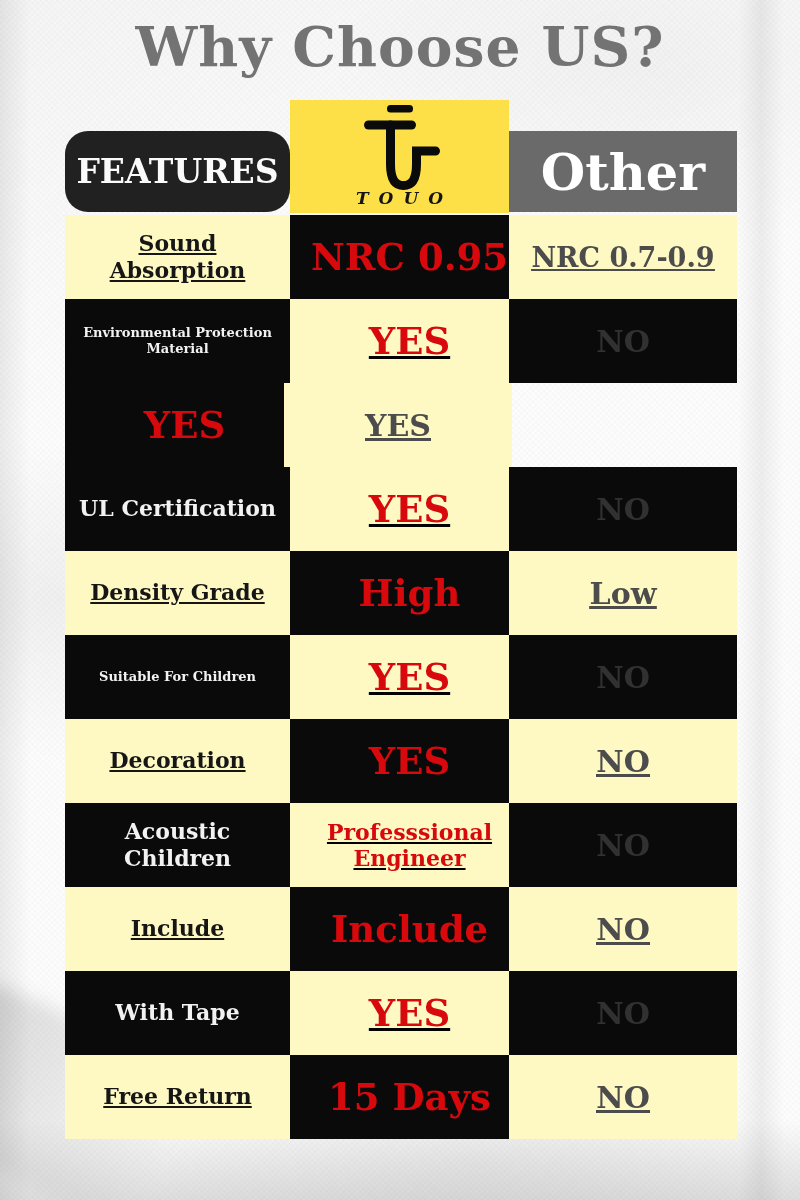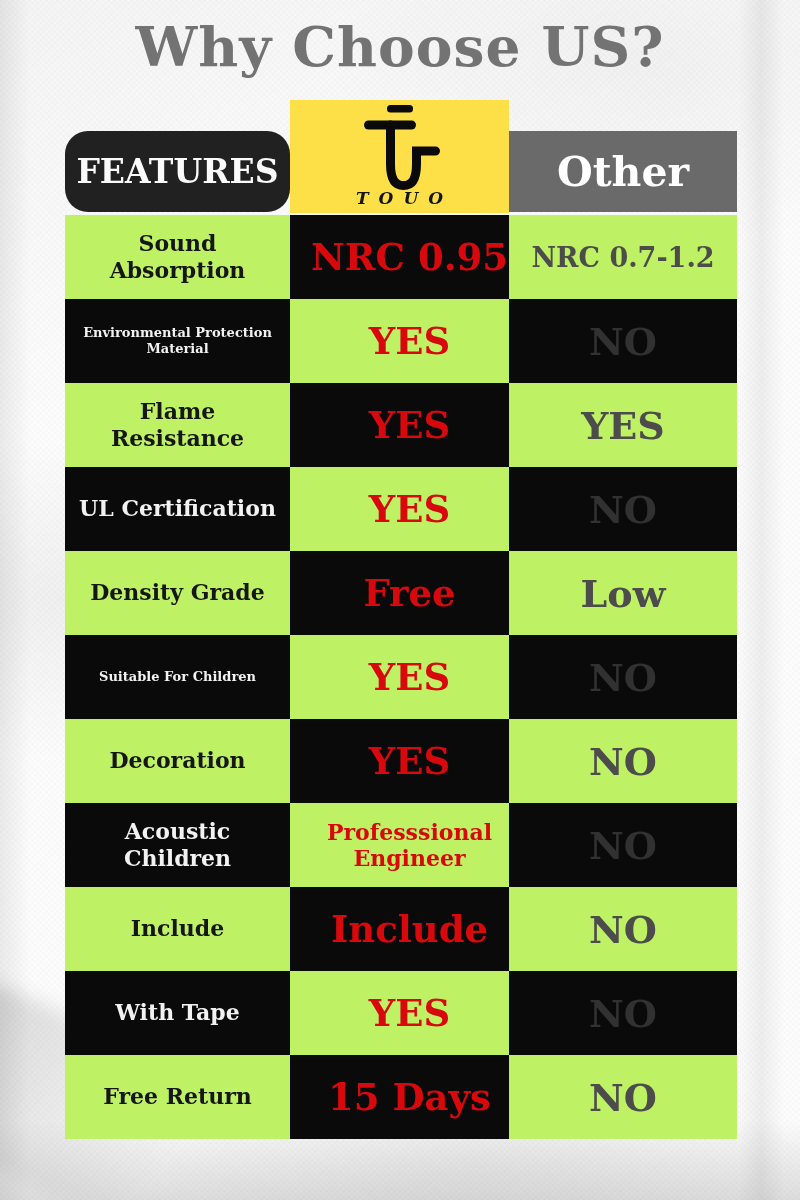--- a/index.html
+++ b/index.html
@@ -32,42 +32,42 @@
   }
 
   .table-wrap{position:absolute;left:65px;top:100px;width:672px;height:1040px;}
 
   .hcell{position:absolute;display:flex;align-items:center;justify-content:center;}
   .h-features{left:0;top:31px;width:225px;height:81px;background:#212121;
     color:#fafafa;font-size:33px;font-weight:700;border-radius:23px;}
   .h-brand{left:225px;top:0;width:219px;height:113px;background:#fde047;
     flex-direction:column;justify-content:flex-start;}
   .h-other{left:444px;top:31px;width:228px;height:81px;background:#6a6a6a;
-    color:#ffffff;font-size:41px;font-weight:700;}
+    color:#ffffff;font-size:51px;font-weight:700;}
 
   .brand-wordmark{
     font-style:italic;font-weight:700;font-size:17px;color:#141414;
     letter-spacing:10px;padding-left:10px;margin-top:-4px;
   }
 
   .rows{position:absolute;left:0;top:115px;width:672px;}
   .t-row{display:flex;width:672px;height:84px;}
   .cell{display:flex;align-items:center;justify-content:center;text-align:center;
     box-sizing:border-box;}
   .f-cell{width:225px;padding:0 5px;font-size:22px;font-weight:600;line-height:1.25;}
   .m-cell{width:219px;padding-left:20px;}
   .o-cell{width:228px;}
   .dark{background:#0a0a0a;}
-  .light{background:#bef264;}
+  .light{background:#fef9c3;text-decoration:underline;}
   .f-cell.dark{color:#f2f2f2;}
   .f-cell.light{color:#161616;}
   .f-cell.tight{font-size:13px;}
   .t-val{font-size:37px;font-weight:700;color:#d8090d;}
   .t-val.small{font-size:22px;}
-  .o-val{font-size:38px;font-weight:600;}
+  .o-val{font-size:30px;font-weight:600;}
   .o-val.long{font-size:27px;}
   .o-val.light{color:#4c4c4c;}
   .o-val.dark{color:#313131;}
 </style>
 </head>
 <body>
 
 <div class="fold fold-left"></div>
 <div class="fold fold-right"></div>
 <div class="fold fold-bottom-left"></div>
@@ -90,54 +90,53 @@
 
   <div class="hcell h-other">Other</div>
 
   <div class="rows" id="rows">
       <div class="t-row">
         <div class="cell f-cell light">Sound Absorption</div>
         <div class="cell m-cell dark">
           <span class="t-val">NRC 0.95</span>
         </div>
         <div class="cell o-cell light">
-          <span class="o-val light long">NRC 0.7-1.2</span>
+          <span class="o-val light long">NRC 0.7-0.9</span>
         </div>
       </div>
       <div class="t-row">
         <div class="cell f-cell dark tight">Environmental Protection Material</div>
         <div class="cell m-cell light">
           <span class="t-val">YES</span>
         </div>
         <div class="cell o-cell dark">
           <span class="o-val dark">NO</span>
         </div>
       </div>
       <div class="t-row">
-        <div class="cell f-cell light">Flame Resistance</div>
         <div class="cell m-cell dark">
           <span class="t-val">YES</span>
         </div>
         <div class="cell o-cell light">
           <span class="o-val light">YES</span>
         </div>
       </div>
       <div class="t-row">
         <div class="cell f-cell dark">UL Certification</div>
         <div class="cell m-cell light">
           <span class="t-val">YES</span>
         </div>
         <div class="cell o-cell dark">
           <span class="o-val dark">NO</span>
         </div>
       </div>
       <div class="t-row">
         <div class="cell f-cell light">Density Grade</div>
         <div class="cell m-cell dark">
-          <span class="t-val">Free</span>
+          <span class="t-val">High</span>
         </div>
         <div class="cell o-cell light">
           <span class="o-val light">Low</span>
         </div>
       </div>
       <div class="t-row">
         <div class="cell f-cell dark tight">Suitable For Children</div>
         <div class="cell m-cell light">
           <span class="t-val">YES</span>
         </div>

